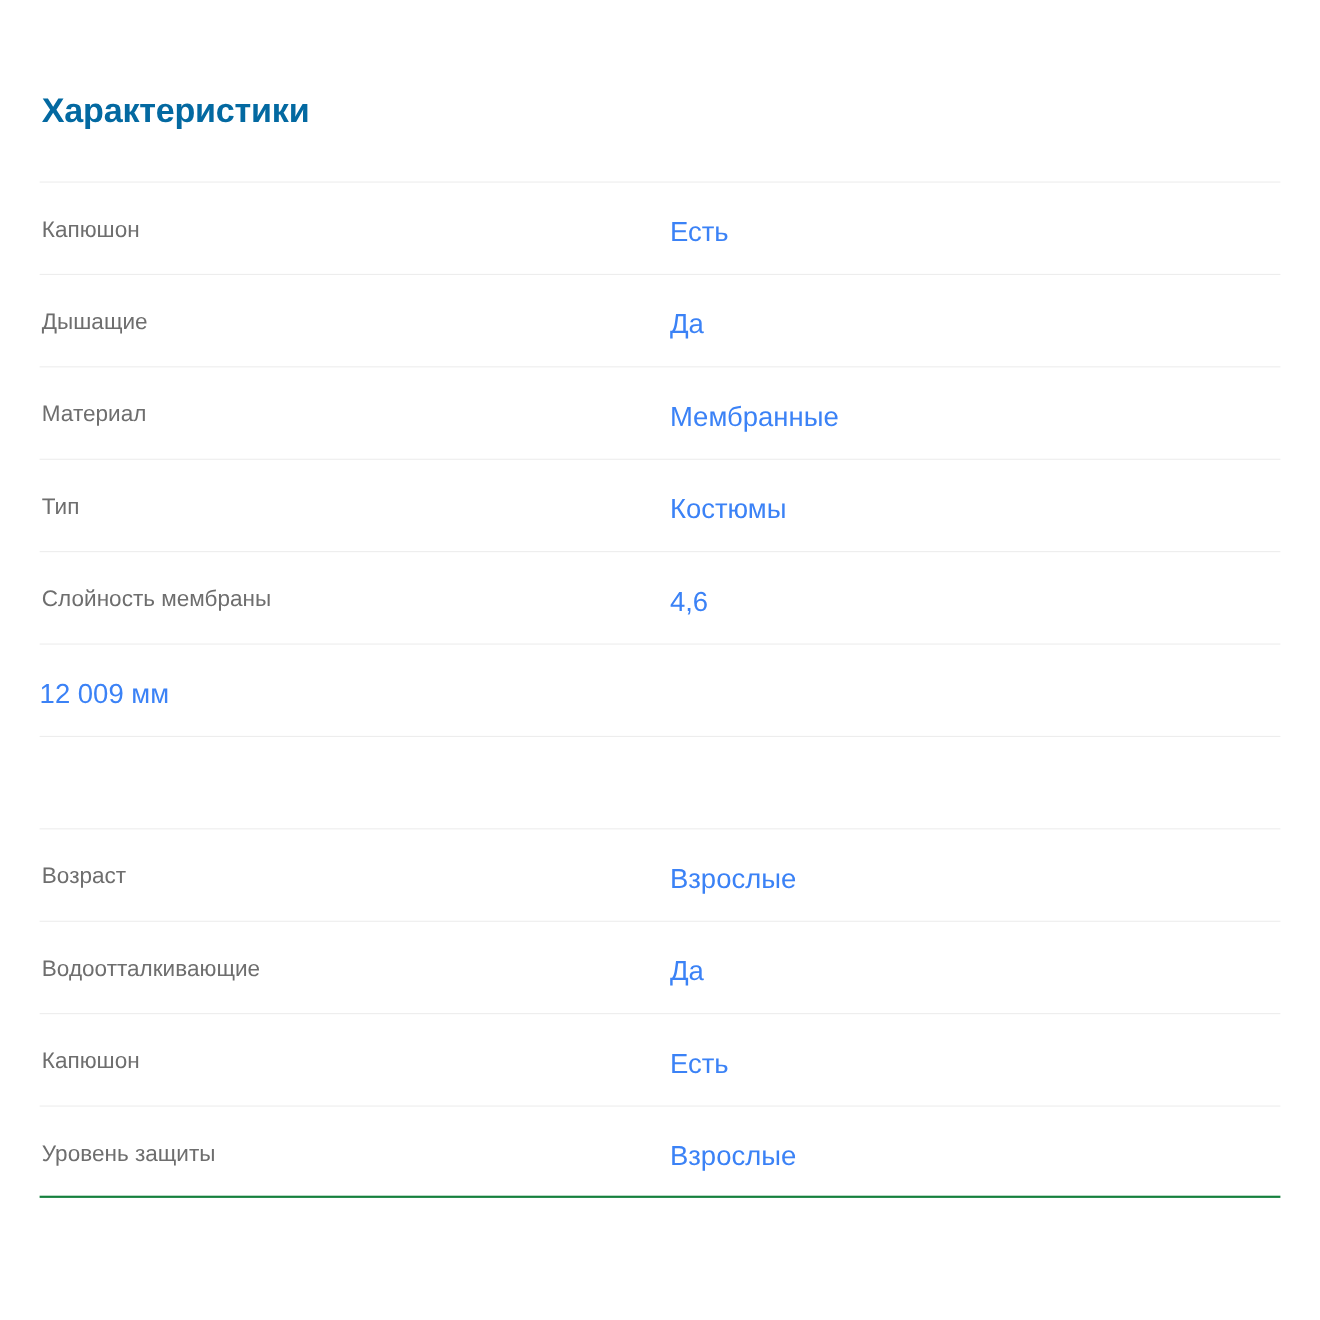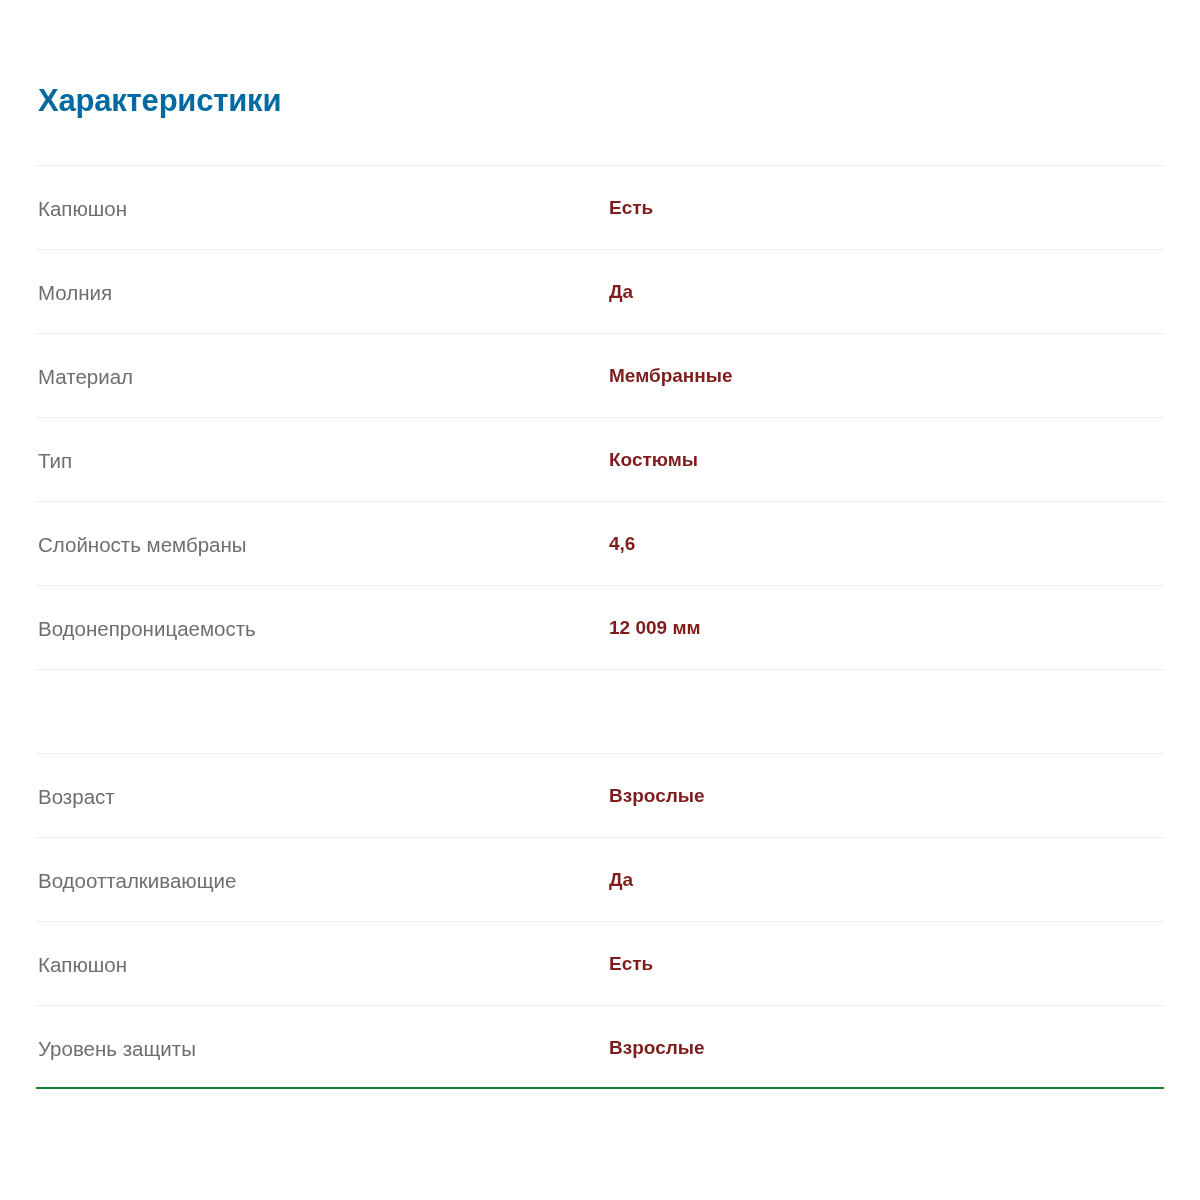--- a/index.html
+++ b/index.html
@@ -50,65 +50,63 @@
     font-size: 20.5px;
     color: #6e6e6e;
     padding-top: 30px;
     padding-left: 2px;
     box-sizing: border-box;
     line-height: 1.25;
     white-space: nowrap;
   }
   .spec-value {
     flex: 1 1 auto;
-    font-size: 19px;
-    color: #7f1d1d;
+    font-size: 25px;
+    color: #3b82f6;
     padding-top: 30px;
     box-sizing: border-box;
     line-height: 1.25;
     white-space: nowrap;
-    font-weight: bold;
   }
 </style>
 </head>
 <body>
 
 <div class="page">
 
   <h1 class="spec-title">Характеристики</h1>
 
   <div class="spec-table">
 
     <div class="spec-row">
       <div class="spec-name">Капюшон</div>
       <div class="spec-value">Есть</div>
     </div>
 
     <div class="spec-row">
-      <div class="spec-name">Молния</div>
+      <div class="spec-name">Дышащие</div>
       <div class="spec-value">Да</div>
     </div>
 
     <div class="spec-row">
       <div class="spec-name">Материал</div>
       <div class="spec-value">Мембранные</div>
     </div>
 
     <div class="spec-row">
       <div class="spec-name">Тип</div>
       <div class="spec-value">Костюмы</div>
     </div>
 
     <div class="spec-row">
       <div class="spec-name">Слойность мембраны</div>
       <div class="spec-value">4,6</div>
     </div>
 
     <div class="spec-row">
-      <div class="spec-name">Водонепроницаемость</div>
       <div class="spec-value">12 009 мм</div>
     </div>
 
     <div class="spec-row">
     </div>
 
     <div class="spec-row">
       <div class="spec-name">Возраст</div>
       <div class="spec-value">Взрослые</div>
     </div>

